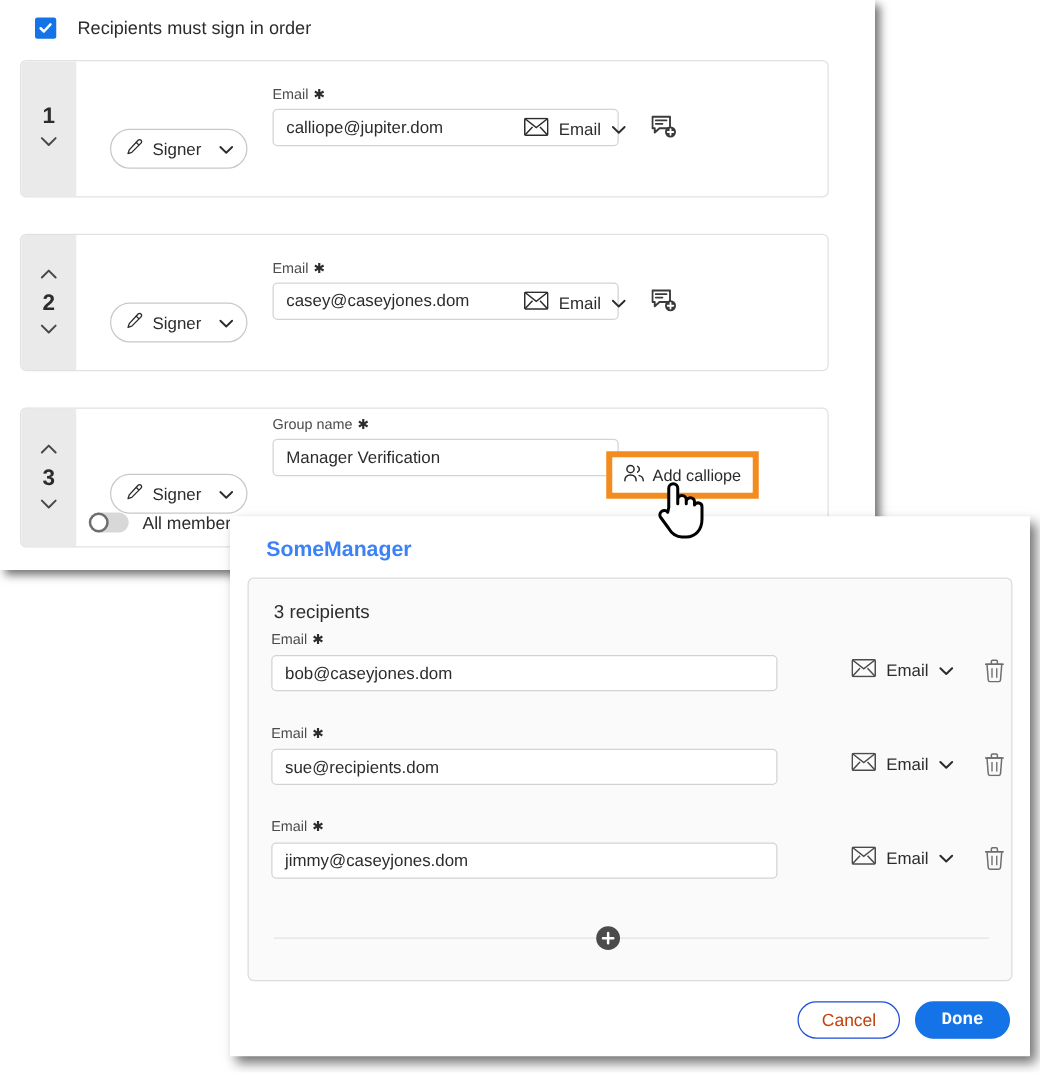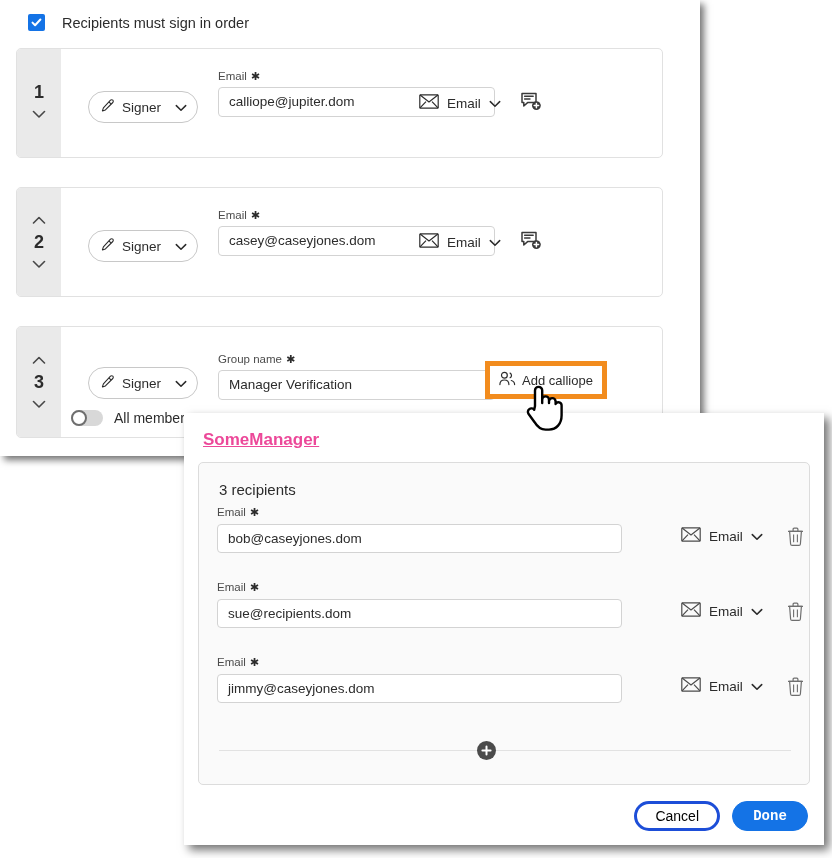--- a/index.html
+++ b/index.html
@@ -102,20 +102,21 @@
     border-radius: 16px;
     background: #ffffff;
     display: flex;
     align-items: center;
     gap: 7px;
     padding: 0 10px;
     box-sizing: border-box;
     font-size: 13.5px;
     color: #2c2c2c;
     cursor: pointer;
+    margin-top: 12px;
   }
   .role-btn .rb-label { flex: 1; text-align: left; }
 
   .field-wrap {
     position: absolute;
     left: 157px;
   }
   .field-label {
     font-size: 11.5px;
     color: #4b4b4b;
@@ -238,26 +239,25 @@
     top: 413px;
     width: 640px;
     height: 432px;
     background: #ffffff;
     box-shadow: 5px 5px 9px rgba(0,0,0,0.55);
     z-index: 6;
     box-sizing: border-box;
   }
   #dialog-title {
     position: absolute;
-    left: 19px;
+    left: 29px;
     top: 17px;
     font-size: 17px;
     font-weight: bold;
-    color: #ec4899;
-    text-decoration: underline;
+    color: #3b82f6;
   }
   #dialog-card {
     position: absolute;
     left: 14px;
     top: 49px;
     width: 612px;
     height: 323px;
     background: #fafafa;
     border: 1px solid #dcdcdc;
     border-radius: 5px;
@@ -349,22 +349,22 @@
     font-size: 14px;
     display: flex;
     align-items: center;
     justify-content: center;
     padding: 0 18px;
     cursor: pointer;
     box-sizing: border-box;
   }
   #cancel-button {
     background: #ffffff;
-    border: 3px solid #1d4ed8;
-    color: #000000;
+    border: 1px solid #1d4ed8;
+    color: #c2410c;
   }
   #done-button {
     background: #1473e6;
     border: 1px solid #1473e6;
     color: #ffffff;
     font-weight: bold;
     min-width: 76px;
     font-family: Liberation Mono, monospace;
   }
 </style>
@@ -527,21 +527,21 @@
               <path d="M9.9 3.8 L12.2 6.1" fill="none" stroke="#2c2c2c" stroke-width="1.1"></path>
             </svg>
         </span>
         <span class="rb-label">Signer</span>
         <span>
           <svg width="12" height="8" viewBox="0 0 12 8">
               <path d="M1.3 1.6 L6 6.2 L10.7 1.6" fill="none" stroke="#2c2c2c" stroke-width="1.5" stroke-linecap="round" stroke-linejoin="round"></path>
             </svg>
         </span>
       </div>
-      <div class="field-wrap" style="top:27px;">
+      <div class="field-wrap" style="top:8px;">
         <div class="field-label">
           <span>Group name</span>
           <span class="req-star">✱</span>
         </div>
         <div class="text-field">
           <span>Manager Verification</span>
         </div>
       </div>
       <div class="note-btn" style="left:460px; top:41px;">
         <svg width="21" height="20" viewBox="0 0 21 20">

